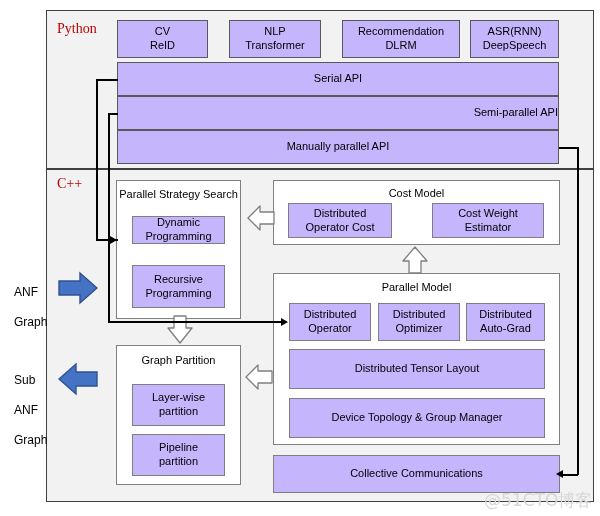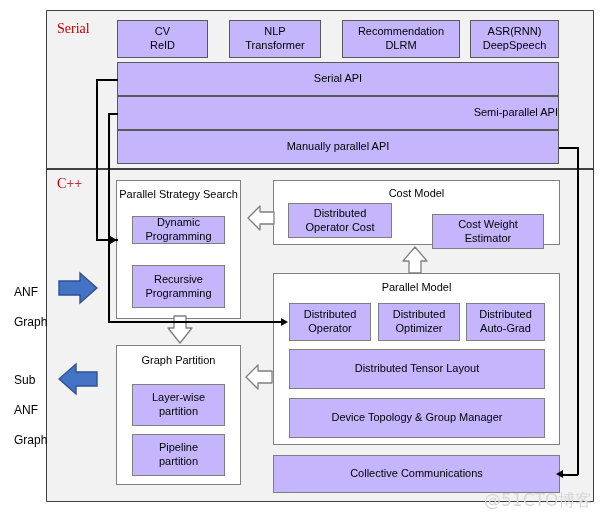--- a/index.html
+++ b/index.html
@@ -112,21 +112,21 @@
     user-select: none;
   }
 </style>
 </head>
 <body>
 
 <div id="stage">
 
   <div class="abs panel" style="left:46px; top:10px; width:548px; height:159px;"></div>
 
-  <div class="panel-label" style="left:57px; top:21px;">Serial</div>
+  <div class="panel-label" style="left:57px; top:21px;">Python</div>
 
   <div class="abs box dark" style="left:117px; top:20px; width:91px; height:38px;">
     <span>
       <span>CV</span><br>
       <span>ReID</span>
     </span>
   </div>
 
   <div class="abs box dark" style="left:229px; top:20px; width:92px; height:38px;">
     <span>
@@ -203,21 +203,21 @@
     <div class="group-title" style="top:6px;">
       <span>Cost Model</span>
     </div>
   </div>
   <div class="abs box" style="left:288px; top:203px; width:104px; height:35px;">
     <span>
       <span>Distributed</span><br>
       <span>Operator Cost</span>
     </span>
   </div>
-  <div class="abs box" style="left:432px; top:214px; width:112px; height:35px;">
+  <div class="abs box" style="left:432px; top:203px; width:112px; height:35px;">
     <span>
       <span>Cost Weight</span><br>
       <span>Estimator</span>
     </span>
   </div>
 
   <div class="abs group" style="left:273px; top:273px; width:287px; height:172px;">
     <div class="group-title" style="top:7px;">
       <span>Parallel Model</span>
     </div>

